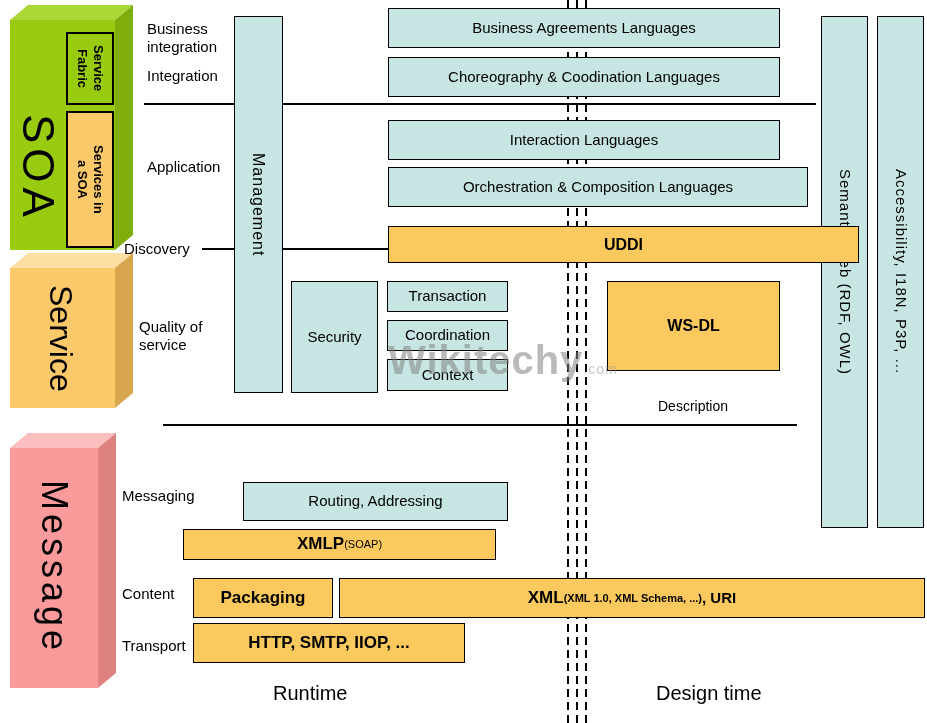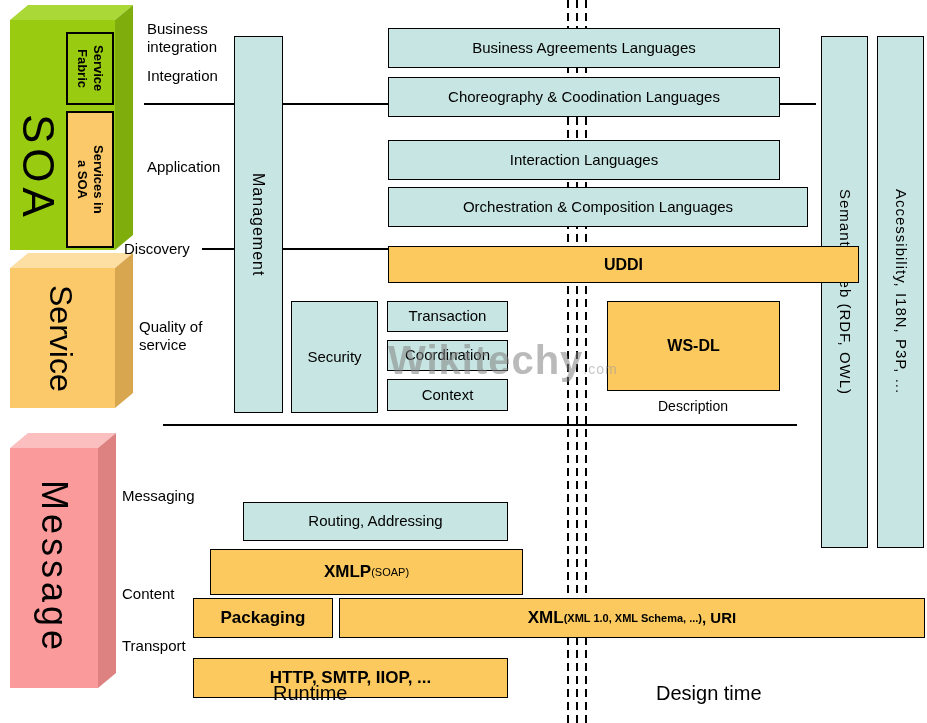--- a/index.html
+++ b/index.html
@@ -11,21 +11,21 @@
   .vdash{
     position:absolute;top:0;bottom:0;width:2px;z-index:1;
     background:repeating-linear-gradient(to bottom,#000 0 8px,transparent 8px 13px);
   }
   
   .hline{position:absolute;height:2px;background:#000;z-index:2;}
   
   .bar{
     position:absolute;border:1px solid #000;box-sizing:border-box;z-index:4;
     display:flex;align-items:center;justify-content:center;
-    font-size:15px;line-height:1.1;text-align:left;margin-top:20px;
+    font-size:15px;line-height:1.1;text-align:left;
   }
   .bar.blue{background:var(--c-light_blue);}
   .bar.orange{background:var(--c-orange);}
   .bar.bold{font-weight:bold;font-size:16px;}
   .sub{font-size:11px;font-weight:normal;}
   .subb{font-size:11px;font-weight:bold;}
   .vbar{writing-mode:vertical-rl;letter-spacing:1px;}
   .ml{white-space:pre-line;}
   
   .face{position:absolute;z-index:3;}
@@ -105,30 +105,30 @@
   <div class="bar orange bold" style="left:388px;top:226px;width:471px;height:37px">UDDI</div>
 
   <div class="bar blue" style="left:291px;top:281px;width:87px;height:112px">Security</div>
   <div class="bar blue" style="left:387px;top:281px;width:121px;height:31px">Transaction</div>
   <div class="bar blue" style="left:387px;top:320px;width:121px;height:31px">Coordination</div>
   <div class="bar blue" style="left:387px;top:359px;width:121px;height:32px">Context</div>
   <div class="bar orange bold" style="left:607px;top:281px;width:173px;height:90px">WS-DL</div>
   <div class="lbl" style="left:658px;top:398px;font-size:14px">Description</div>
 
   <div class="bar blue" style="left:243px;top:482px;width:265px;height:39px">Routing, Addressing</div>
-  <div class="bar orange" style="left:210px;top:529px;width:313px;height:46px">
+  <div class="bar orange" style="left:183px;top:529px;width:313px;height:31px">
     <span style="font-weight:bold;font-size:17px">XMLP</span>
       <span class="sub"> (SOAP)</span>
   </div>
   <div class="bar orange" style="left:193px;top:578px;width:140px;height:40px;font-weight:bold;font-size:17px">Packaging</div>
   <div class="bar orange" style="left:339px;top:578px;width:586px;height:40px">
     <span style="font-weight:bold;font-size:17px">XML</span>
       <span class="subb"> (XML 1.0, XML Schema, ...)</span>
       <span style="font-weight:bold;font-size:15px"> , URI</span>
   </div>
-  <div class="bar orange" style="left:193px;top:638px;width:315px;height:40px;font-weight:bold;font-size:17px">HTTP, SMTP, IIOP, ...</div>
+  <div class="bar orange" style="left:193px;top:623px;width:272px;height:40px;font-weight:bold;font-size:17px">HTTP, SMTP, IIOP, ...</div>
 
   <div class="zone" style="left:273px;top:682px">Runtime</div>
   <div class="zone" style="left:656px;top:682px">Design time</div>
 
   <div id="watermark"><span>Wikitechy</span><span class="tld">.com</span></div>
 
 </div>
 
 </body></html>

